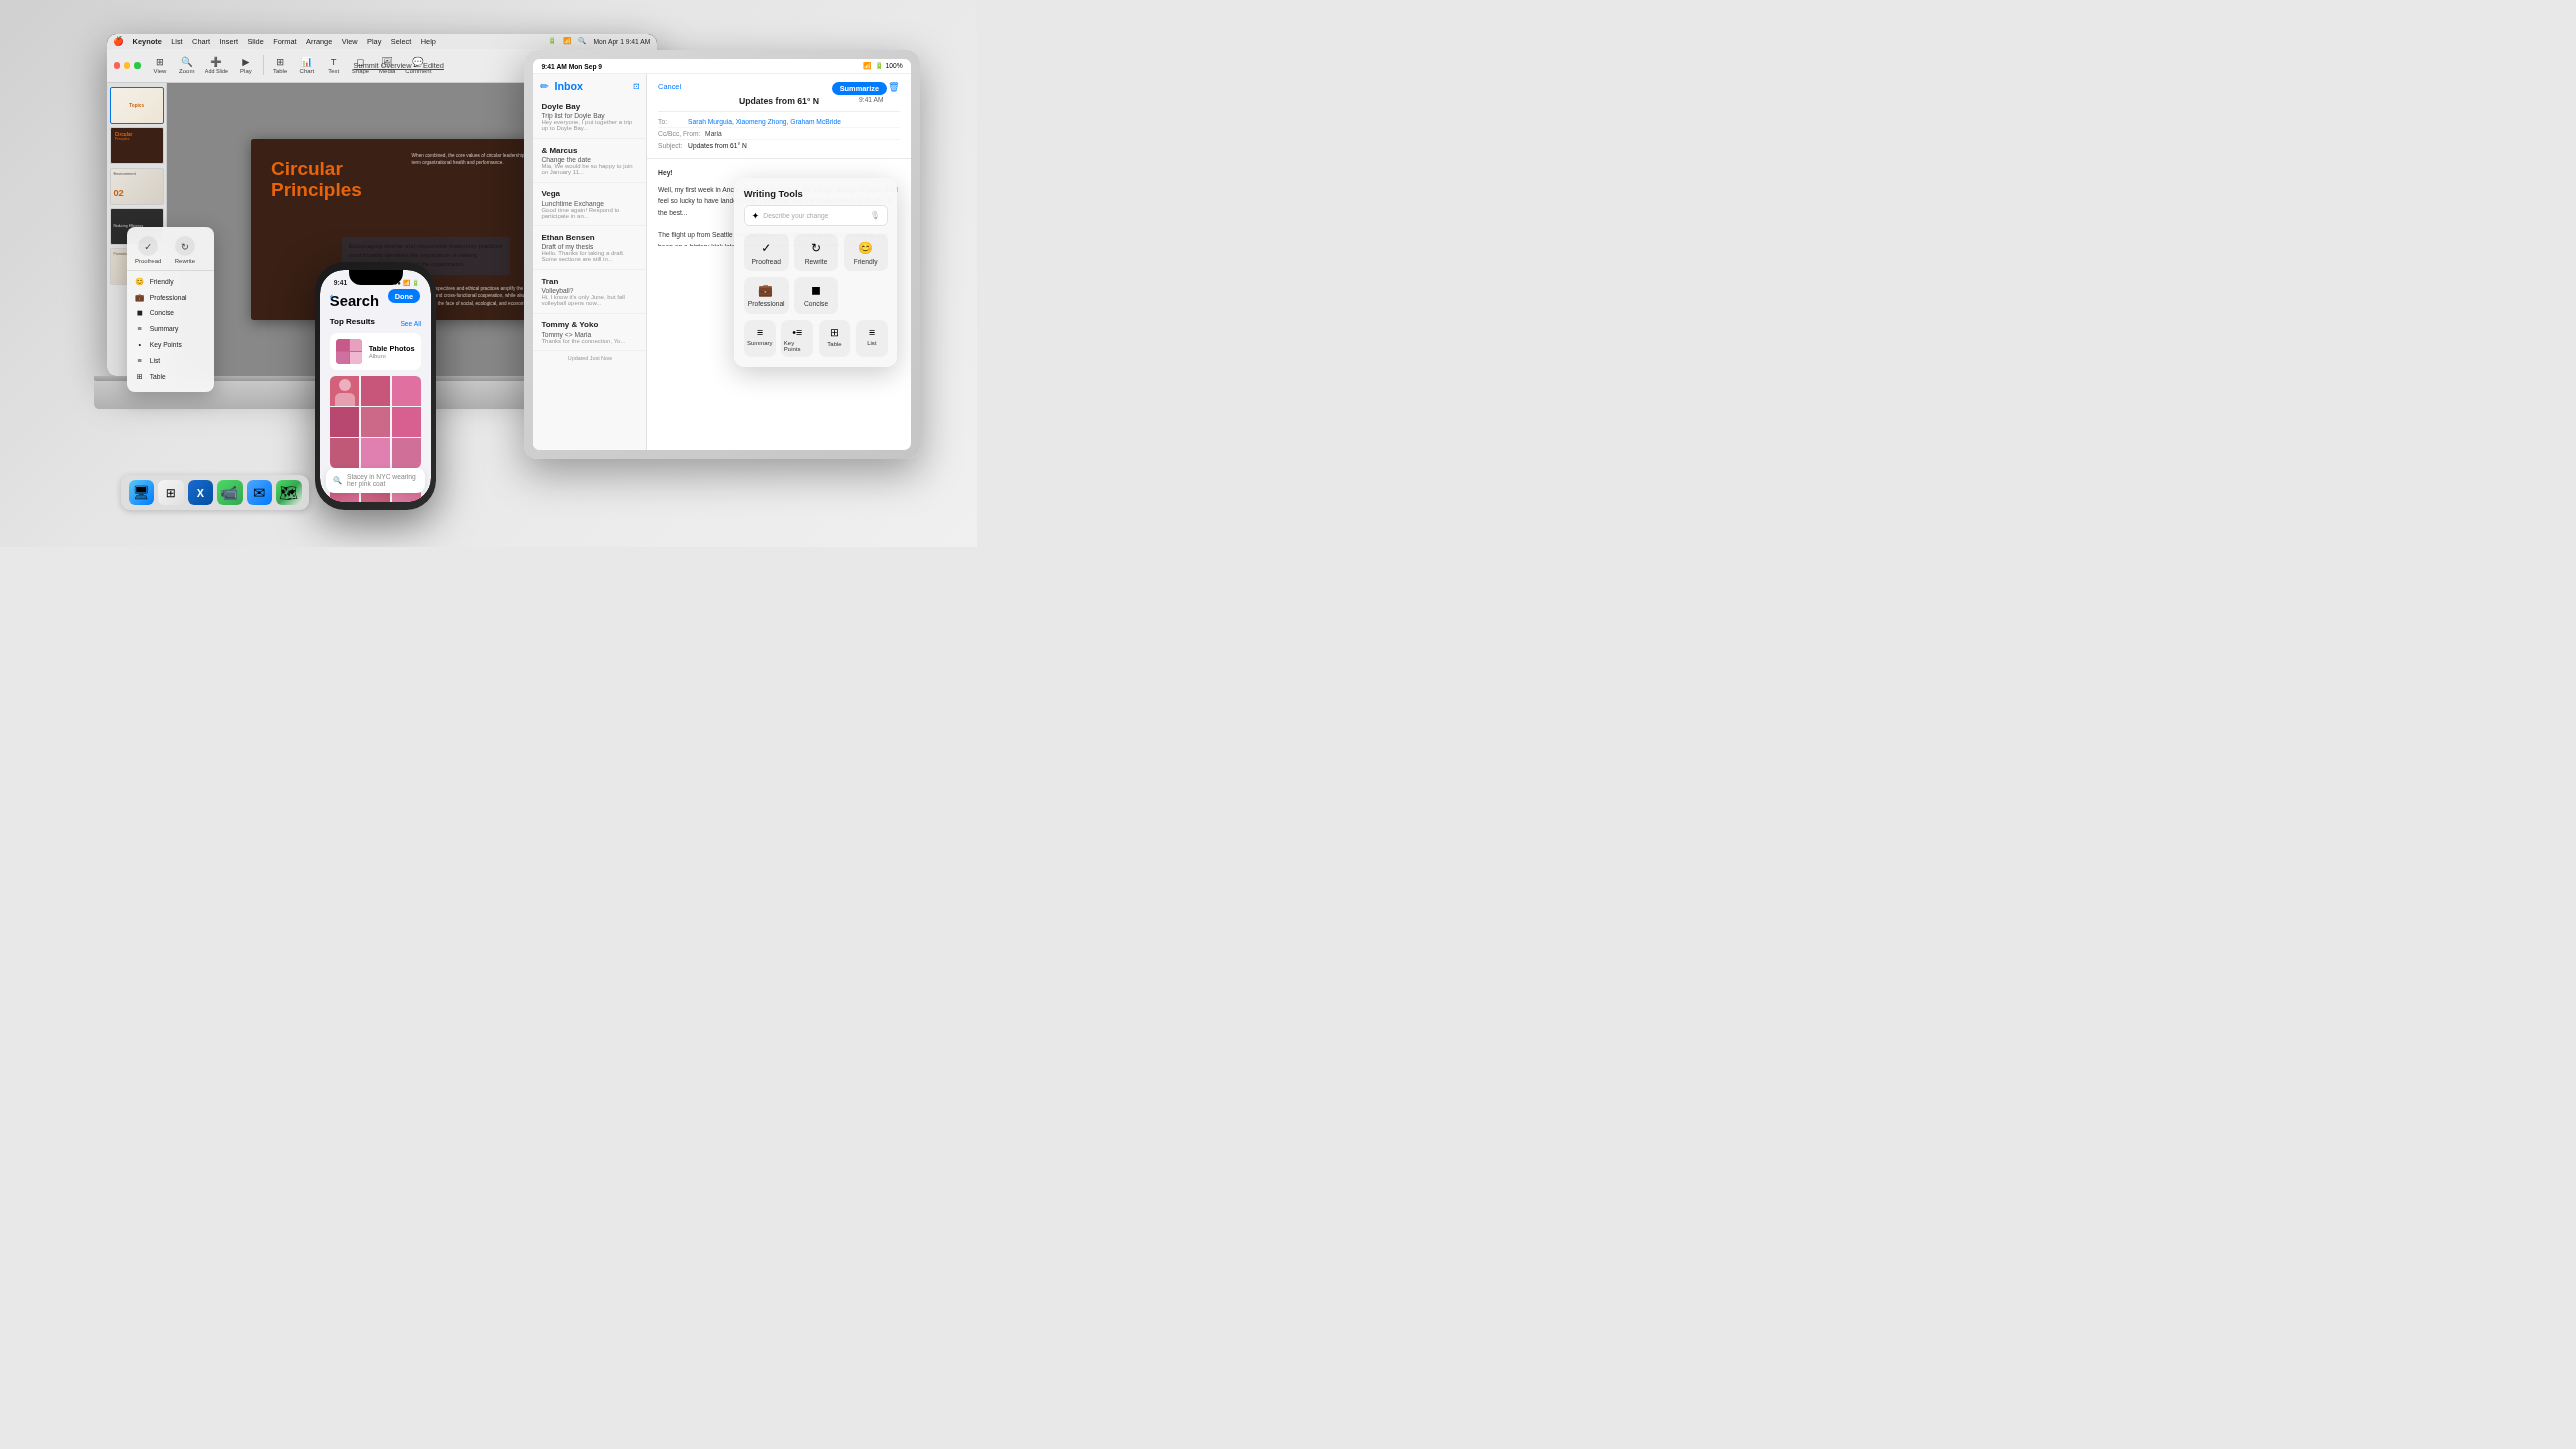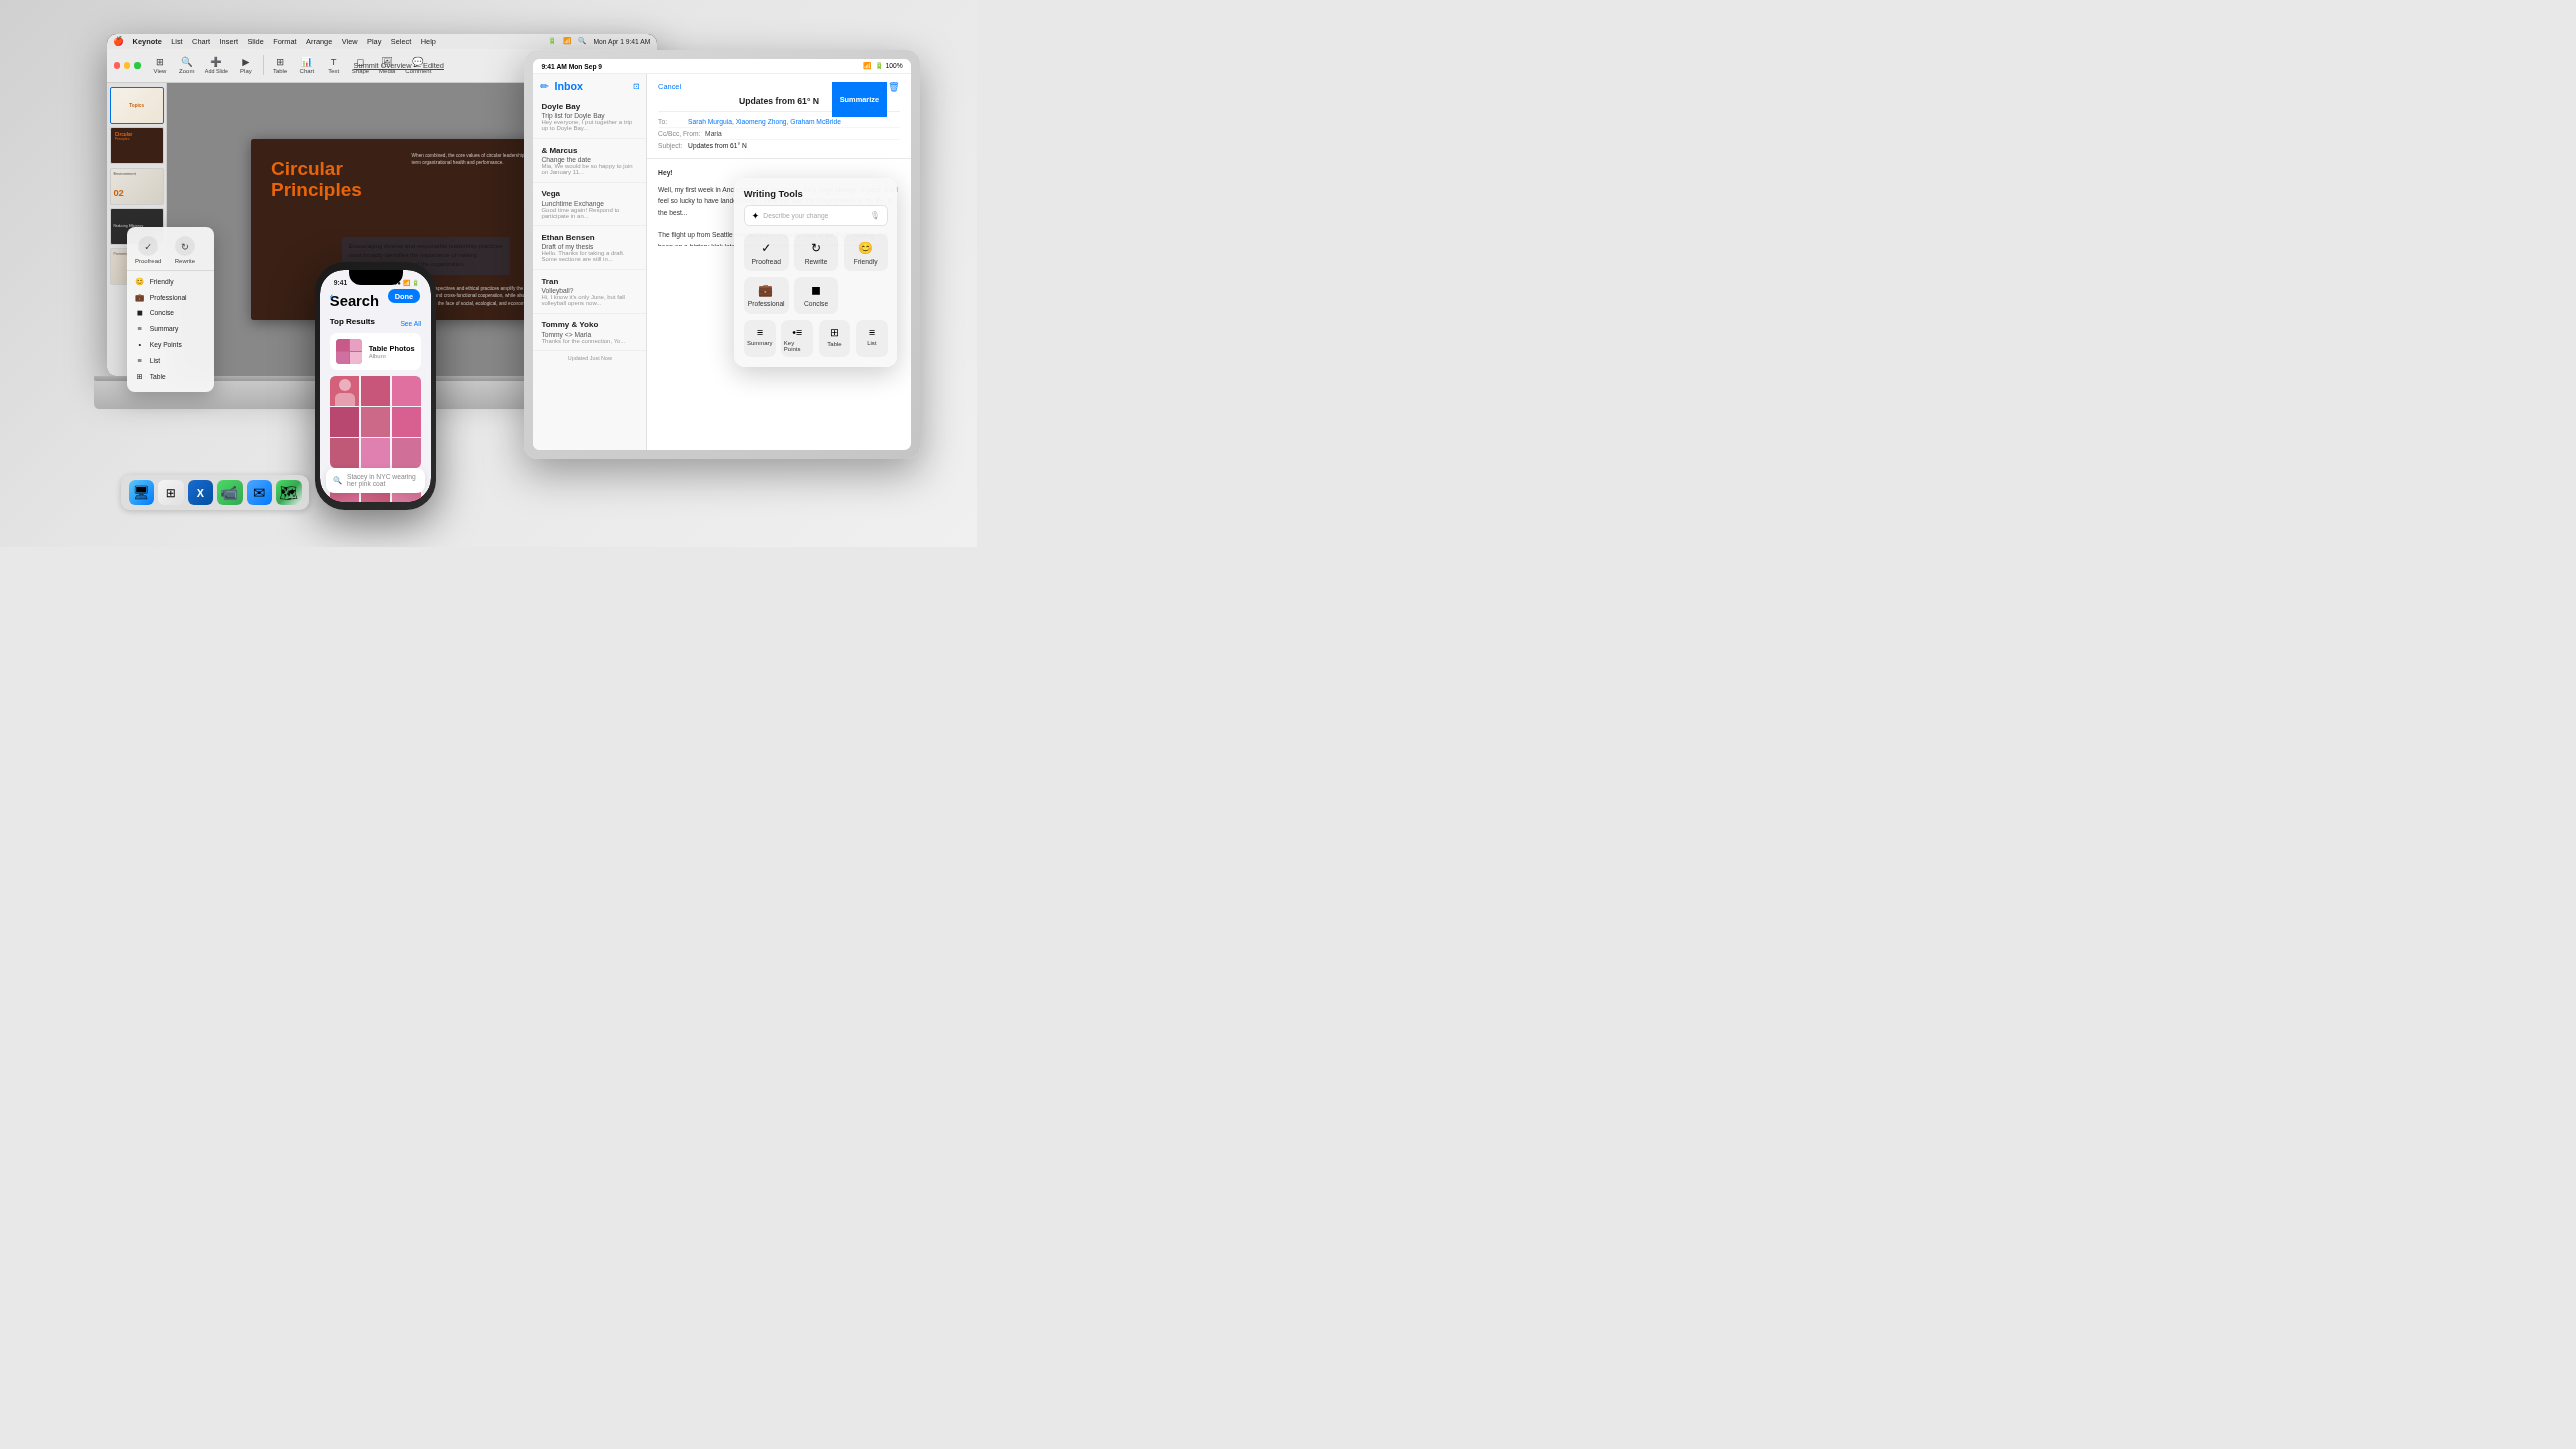--- a/index.html
+++ b/index.html
@@ -396,22 +396,22 @@
 
     
     .ipad-summarize-btn {
       position: absolute;
       top: 8px;
       right: 23.5px;
       background: #007aff;
       color: #fff;
       font-size: 7.4px;
       font-weight: 600;
-      padding: 13px 8px;
-      border-radius: 0;
+      padding: 2px 8px;
+      border-radius: 7px;
       cursor: pointer;
       z-index: 35;
     }
     .ipad-time {
       position: absolute;
       top: 22px;
       right: 27px;
       font-size: 6.7px;
       color: #666;
     }

